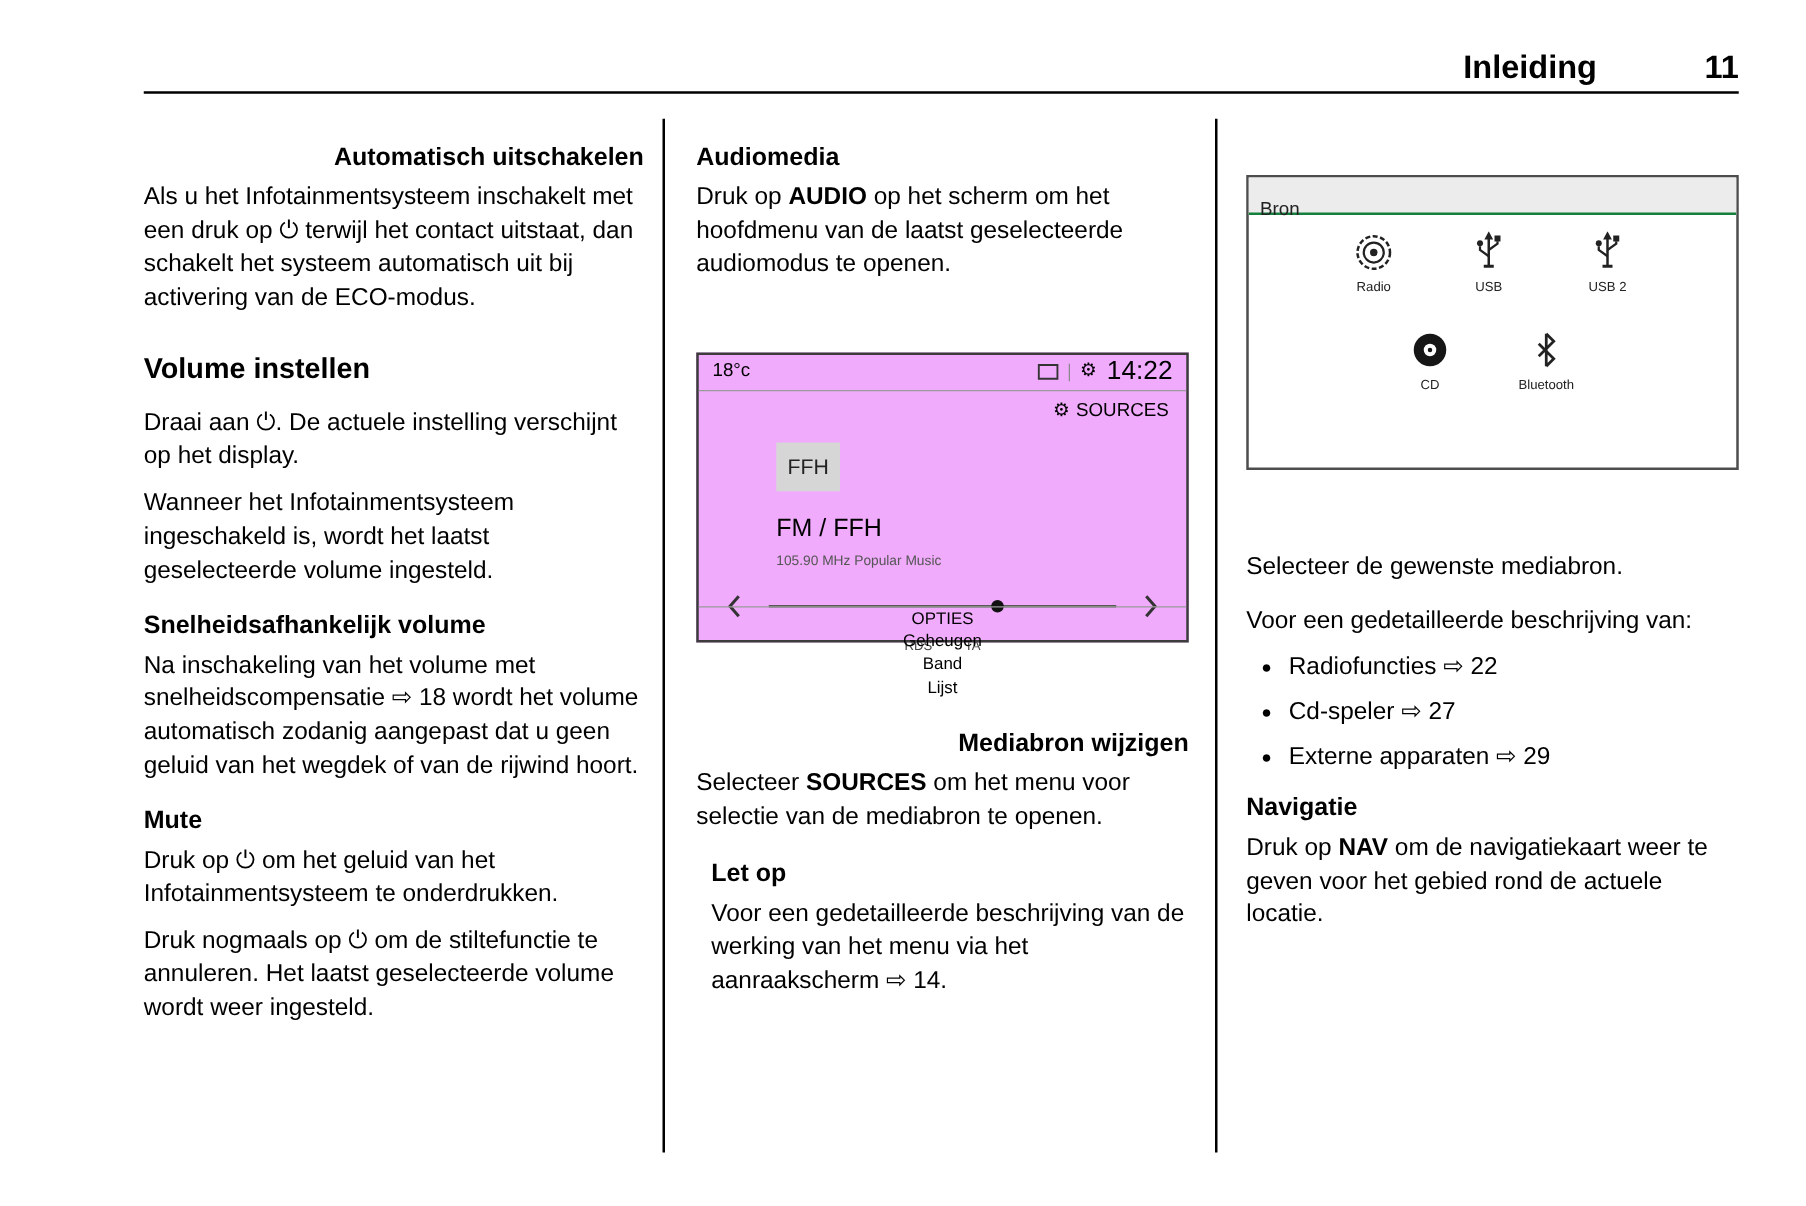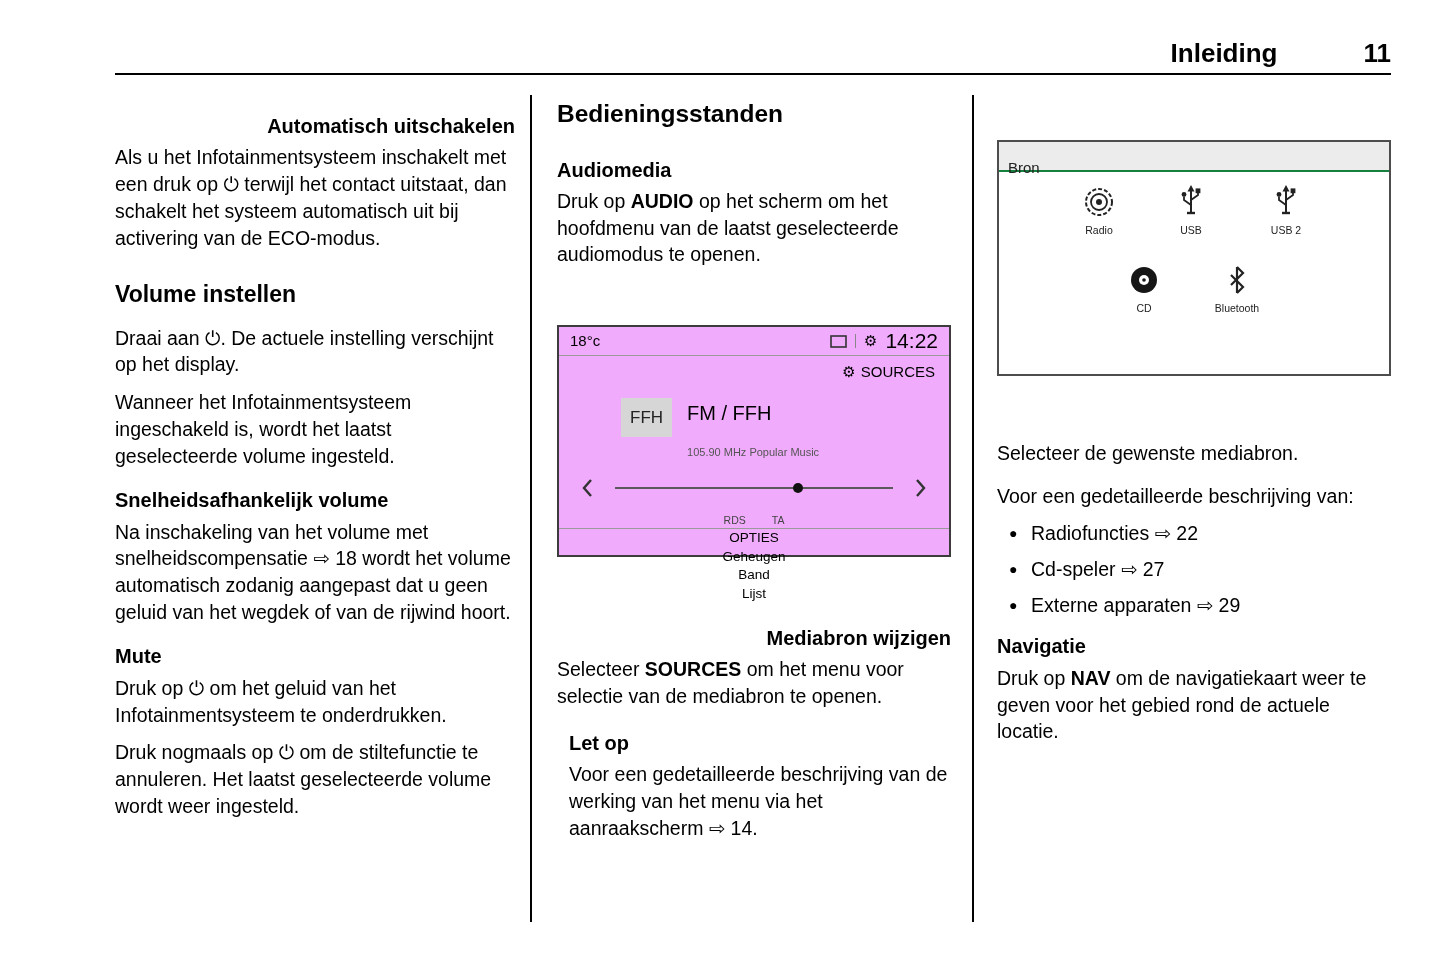--- a/index.html
+++ b/index.html
@@ -34,24 +34,24 @@
 
   
   .radio-screen { margin-top:57px; border:2px solid #3c3c3c; height:232px; position:relative; background:#f0abfc; }
   .rs-status { height:29px; display:flex; justify-content:space-between; align-items:center;
     padding:0 11px; border-bottom:1px solid #9a9a9a; font-size:15px; }
   .rs-right { display:flex; align-items:center; gap:8px; }
   .rs-divider { width:1px; height:14px; background:#888; }
   .gear-glyph { font-size:15px; }
   .rs-time { font-size:21px; }
   .rs-sources { text-align:right; padding:6px 14px 0; font-size:15px; display:flex; justify-content:flex-end; align-items:center; gap:5px; }
-  .rs-station { display:flex; align-items:flex-start; gap:15px; padding:15px 0 0 62px; }
+  .rs-station { display:flex; align-items:flex-start; gap:15px; padding:15px 0 0 62px;flex-direction:column; }
   .rs-ffh { background:#d6d6d6; padding:8px 9px; font-size:17px; color:#222; }
   .rs-title { font-size:20px; padding-top:2px; }
-  .rs-sub { font-size:11px; color:#555; margin-top:18px; }
+  .rs-sub { font-size:11px; color:#555; margin-top:4px; }
   .rs-slider { display:flex; align-items:center; padding:18px 22px 0; gap:22px; }
   .rs-track { flex:1; height:2px; background:#5a5a5a; position:relative; }
   .rs-dot { position:absolute; left:64%; top:-4px; width:10px; height:10px; border-radius:50%; background:#111; }
   .rs-rdsrow { display:flex; justify-content:center; gap:26px; font-size:10.5px; color:#444; margin-top:15px; }
   .rs-menu { position:absolute; bottom:0; left:0; right:0; height:27px; border-top:1px solid #9a9a9a;
     display:flex; align-items:center; font-size:13.5px;flex-direction:column; }
   .rs-menu-item { flex:1; text-align:center; }
   .rs-tick { width:1px; height:13px; background:#999; }
 
   
@@ -94,21 +94,20 @@
 
   <div class="sub-heading">Snelheidsafhankelijk volume</div>
   <p>Na inschakeling van het volume met snelheidscompensatie ⇨ 18 wordt het volume automatisch zodanig aangepast dat u geen geluid van het wegdek of van de rijwind hoort.</p>
 
   <div class="sub-heading">Mute</div>
   <p>Druk op ⏻ om het geluid van het Infotainmentsysteem te onderdrukken.</p>
   <p>Druk nogmaals op ⏻ om de stiltefunctie te annuleren. Het laatst geselecteerde volume wordt weer ingesteld.</p>
 </div>
 
 <div class="col" id="col2">
-  <div class="page-heading">Bedieningsstanden</div>
 
   <div class="sub-heading">Audiomedia</div>
   <p><span>Druk op </span><b>AUDIO</b><span> op het scherm om het hoofdmenu van de laatst geselecteerde audiomodus te openen.</span></p>
 
   <div class="radio-screen">
     <div class="rs-status">
       <span>18°c</span>
       <span class="rs-right">
         <svg width="17" height="13" viewBox="0 0 17 13">
             <rect x="1" y="1" width="15" height="11" fill="none" stroke="#333" stroke-width="1.6"></rect>

